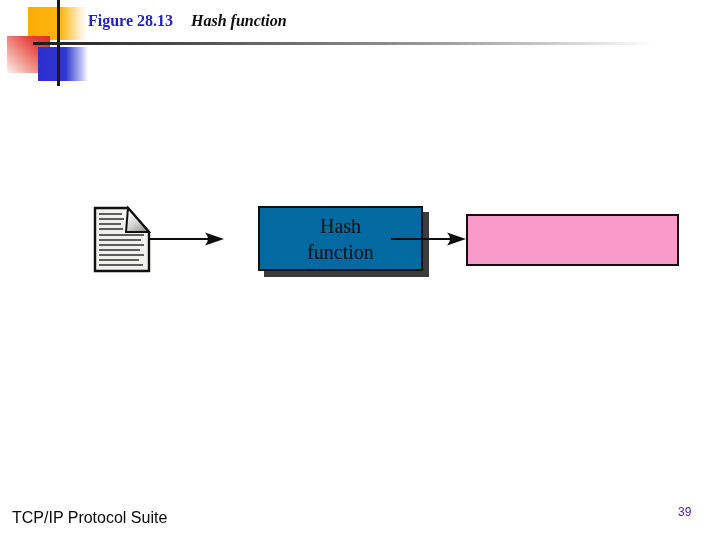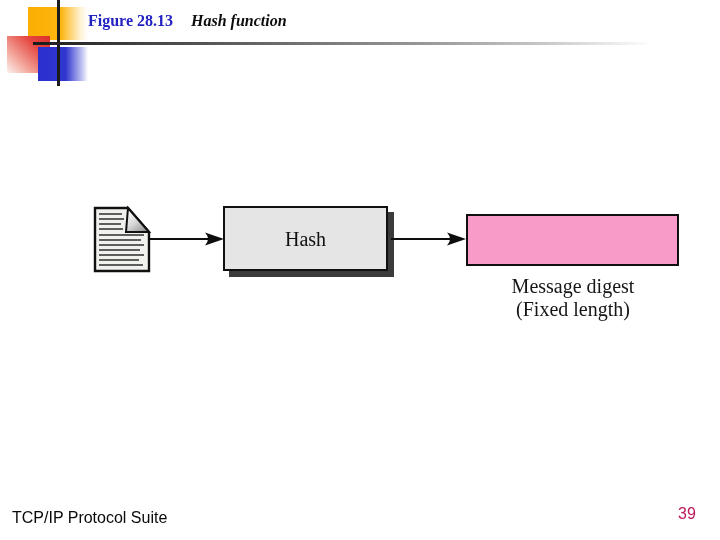--- a/index.html
+++ b/index.html
@@ -113,22 +113,22 @@
     position: absolute;
     left: 12px; top: 509px;
     font-family: "Liberation Sans", sans-serif;
     font-size: 16px;
     color: #0a0a0a;
   }
   .page-number {
     position: absolute;
     left: 678px; top: 505px;
     font-family: "Liberation Sans", sans-serif;
-    font-size: 16px;
-    color: #be185d;
+    font-size: 12px;
+    color: #4c1d95;
   }
 </style>
 </head>
 <body>
 
 <div class="slide">
 
   <div class="sq sq-yellow"></div>
   <div class="sq sq-red"></div>
   <div class="sq sq-blue"></div>
@@ -162,33 +162,30 @@
       <line x1="7" y1="60" x2="51" y2="60"></line>
     </g>
     <polygon points="36,3 57,27 34,27" fill="url(#foldGrad)" stroke="#111111" stroke-width="2"></polygon>
   </svg>
 
   <svg class="arrow arrow-1" width="77" height="16" viewBox="0 0 77 16">
     <line x1="0" y1="8" x2="62" y2="8" stroke="#0d0d0d" stroke-width="2"></line>
     <path d="M76,8 L57,1.5 Q63,8 57,14.5 Z" fill="#0d0d0d"></path>
   </svg>
 
-  <div class="hash-box" style="background-color: #e5e5e5;">
+  <div class="hash-box" style="background-color: #0369a1; margin-left: 35px;">
     <span>Hash</span>
+    <span>function</span>
   </div>
 
   <svg class="arrow arrow-2" width="76" height="16" viewBox="0 0 76 16">
     <line x1="0" y1="8" x2="61" y2="8" stroke="#0d0d0d" stroke-width="2"></line>
     <path d="M75,8 L56,1.5 Q62,8 56,14.5 Z" fill="#0d0d0d"></path>
   </svg>
 
   <div class="digest-box" style="background-color: rgb(249, 155, 200);"></div>
 
 
-  <div class="diagram-label label-digest">
-    <div>Message digest</div>
-    <div>(Fixed length)</div>
-  </div>
 
   <div class="footer-text">TCP/IP Protocol Suite</div>
   <div class="page-number">39</div>
 
 </div>
 
 </body></html>

